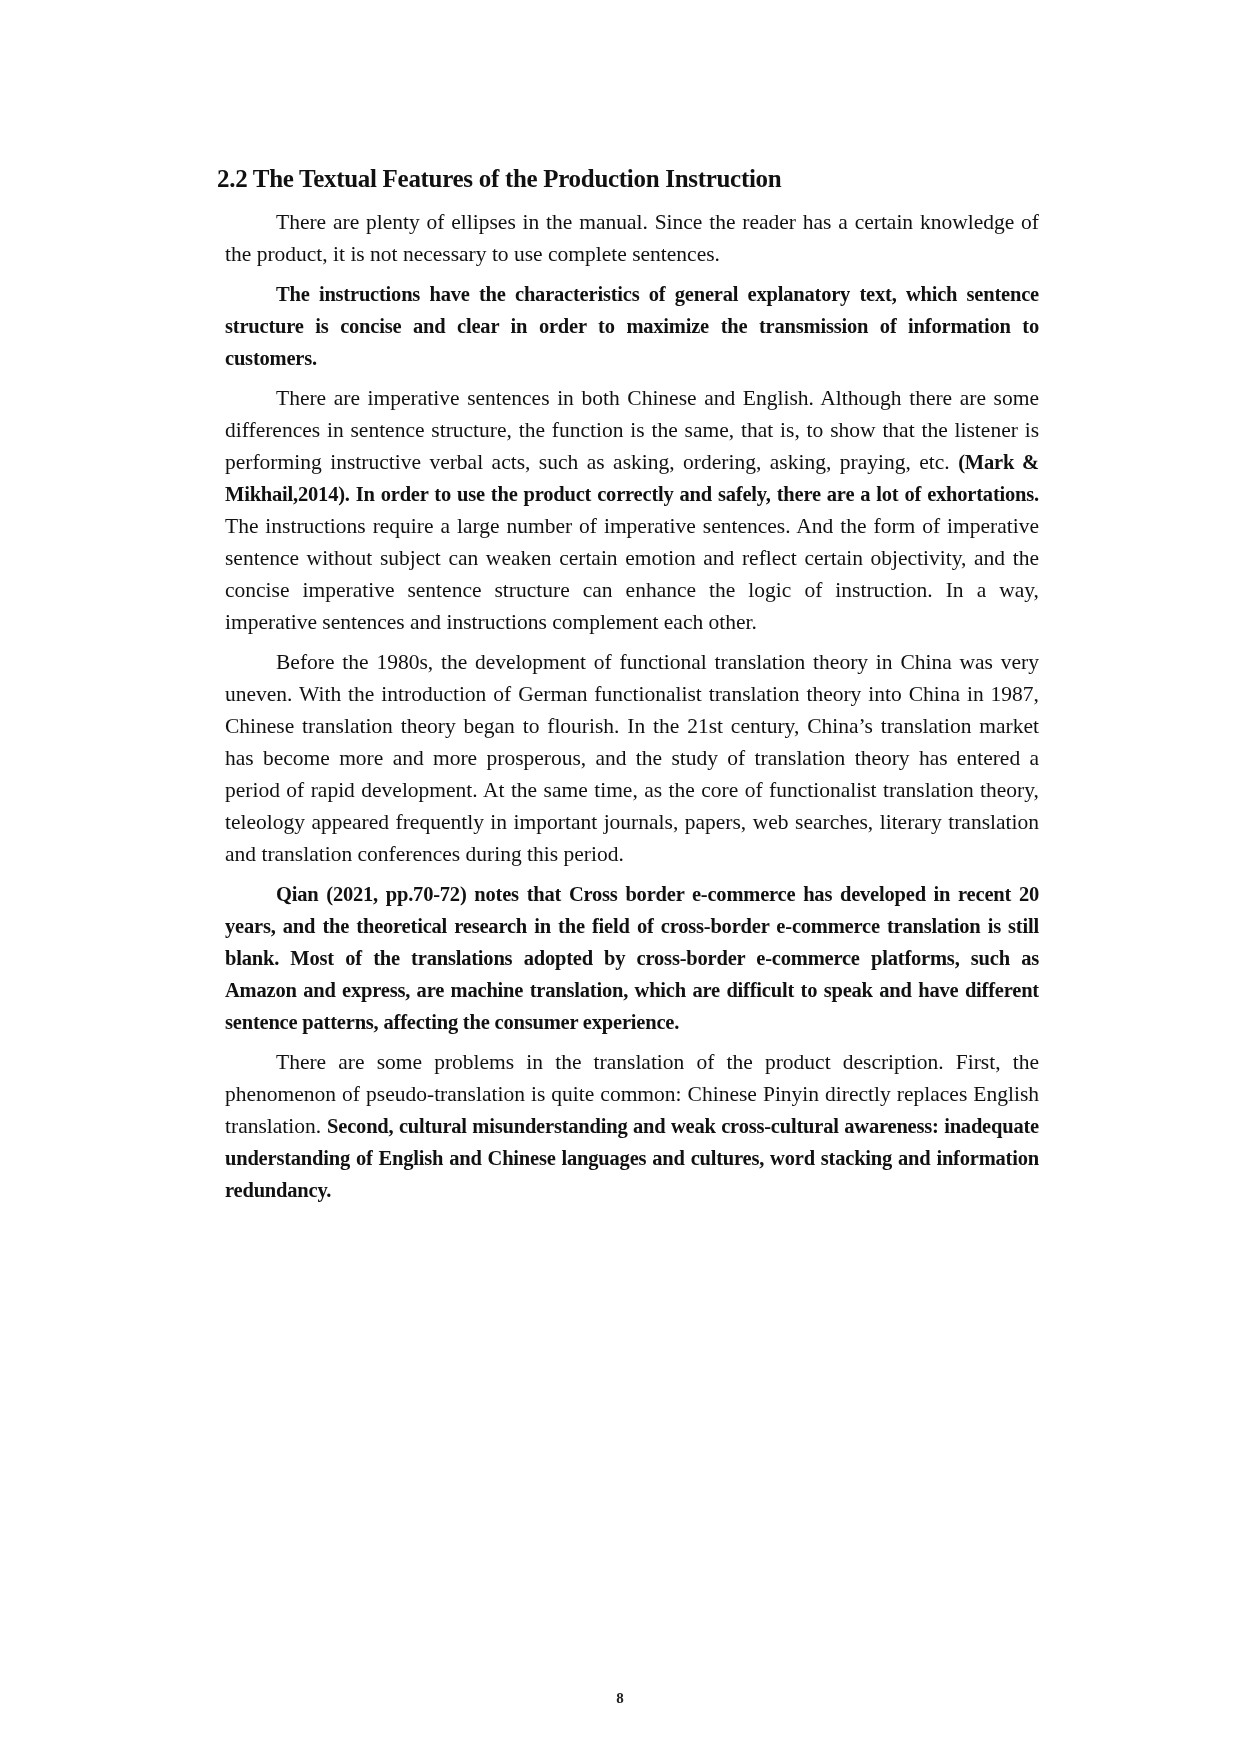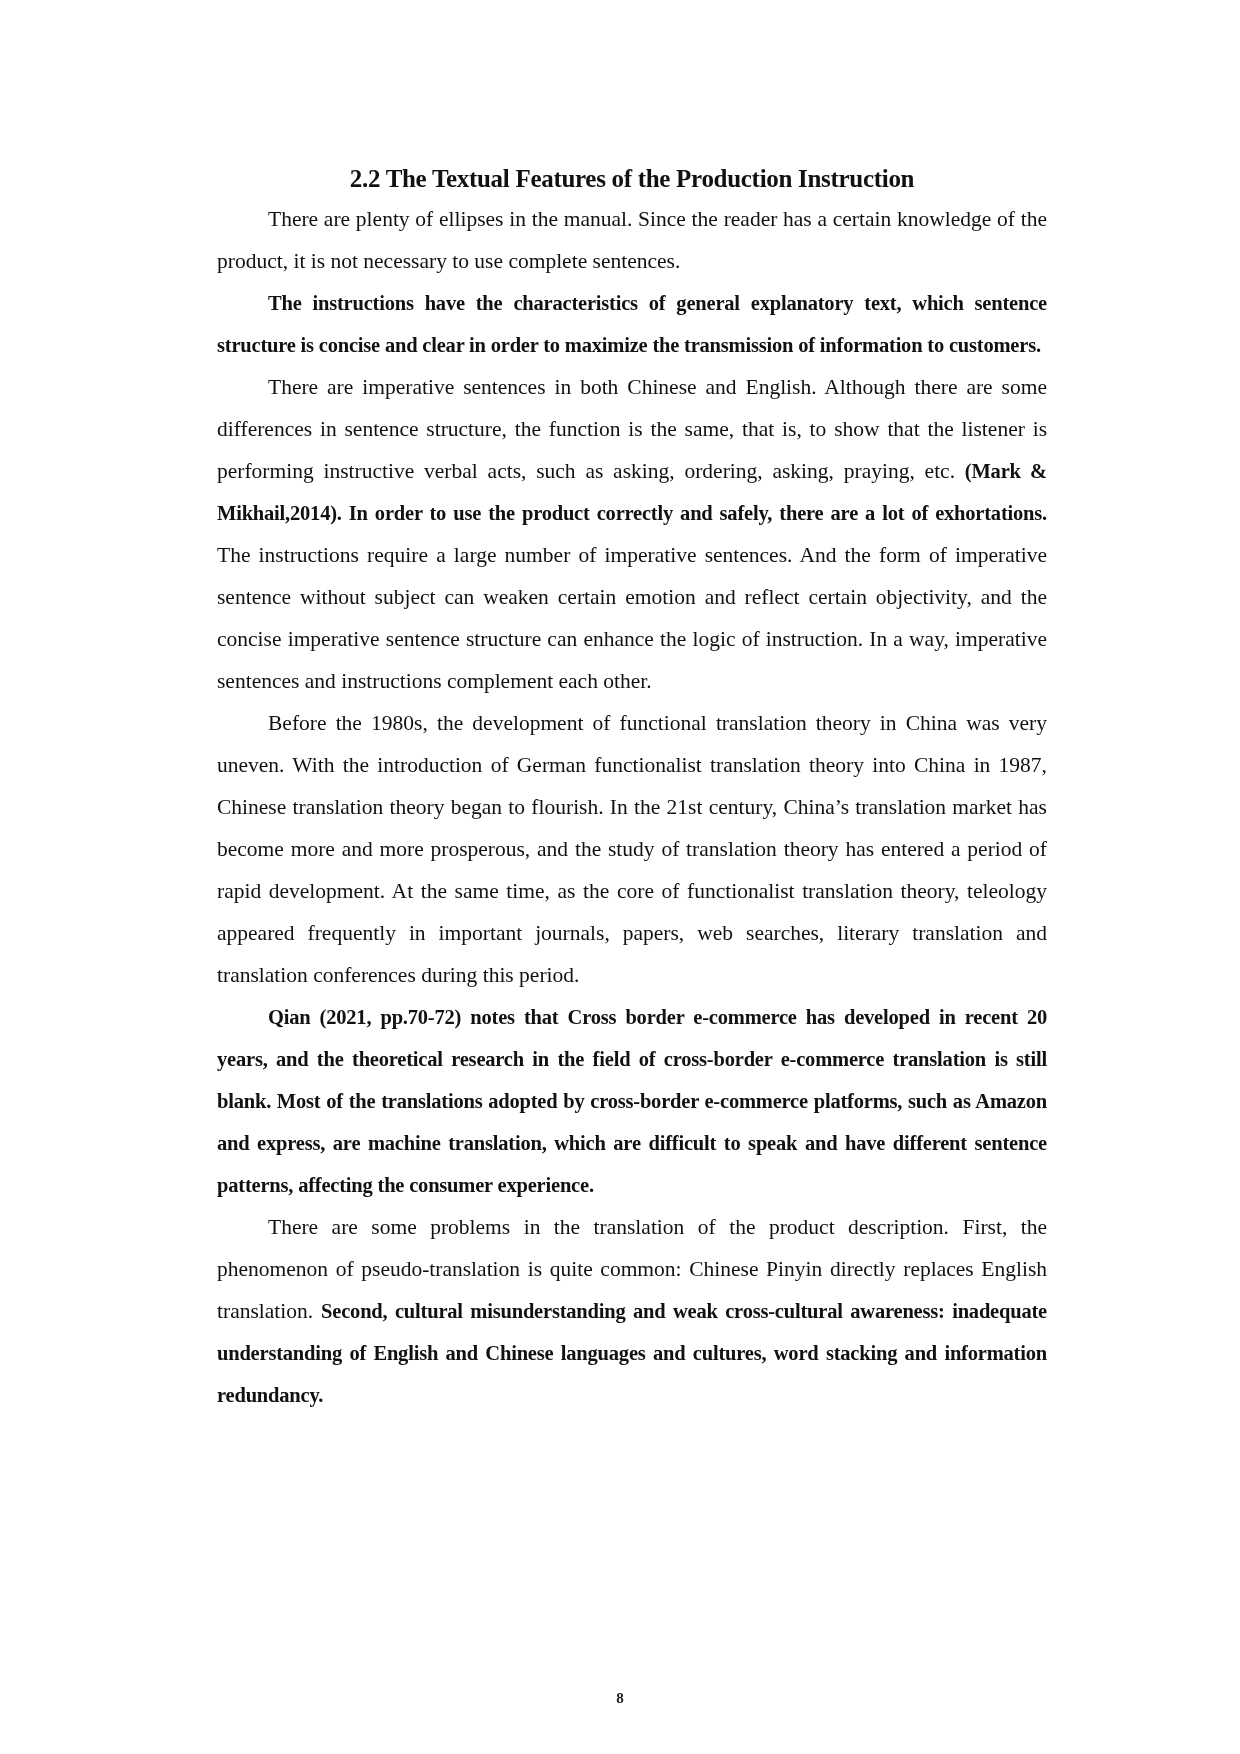--- a/index.html
+++ b/index.html
@@ -1,20 +1,20 @@
 <!DOCTYPE html>
 <html><head>
 <meta charset="utf-8">
 <style>
   html, body { margin: 0; padding: 0; background: #ffffff; }
   body { width: 1240px; height: 1754px; position: relative; overflow: hidden; }
   .page { position: absolute; left: 0; top: 0; width: 1240px; height: 1754px; background: #fff; }
   .content { position: absolute; left: 217px; top: 160px; width: 830px; color: #111; font-family: "Liberation Serif", "DejaVu Serif", serif; }
-  h2 { font-family: "Liberation Serif", serif; font-weight: bold; font-size: 25px; margin: 0; line-height: 38px; letter-spacing: -0.3px; text-align: center; }
-  p { margin: 0; font-size: 21.5px; line-height: 42px; text-align: justify; text-indent: 51px; }
+  h2 { font-family: "Liberation Serif", serif; font-weight: bold; font-size: 25px; margin: 0; line-height: 38px; letter-spacing: -0.3px; }
+  p { margin: 8px; font-size: 21.5px; line-height: 32px; text-align: justify; text-indent: 51px; }
   p .b { font-weight: bold; font-size: 20.5px; letter-spacing: -0.2px; }
   .pnum { position: absolute; top: 1690px; left: 0; width: 1240px; text-align: center; font-family: "Liberation Serif", serif; font-size: 15px; font-weight: bold; color: #222; }
 </style>
 </head>
 <body>
 
 <div class="page">
   <div class="content" id="content">
       <h2>2.2 The Textual Features of the Production Instruction</h2>
       <p><span>There are plenty of ellipses in the manual. Since the reader has a certain knowledge of the product, it is not necessary to use complete sentences.</span></p>

